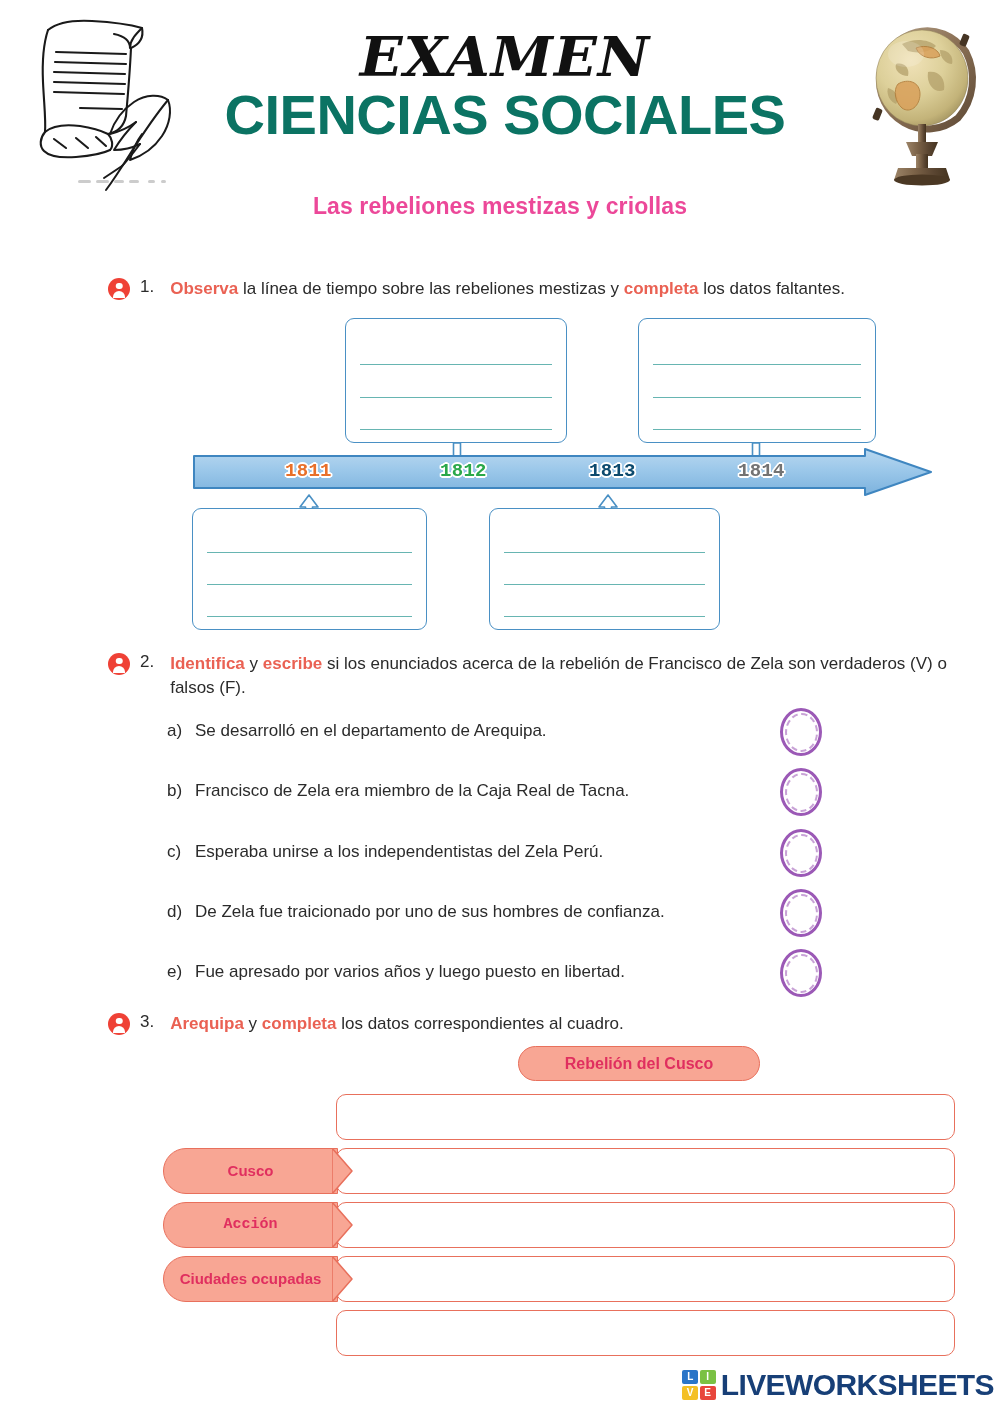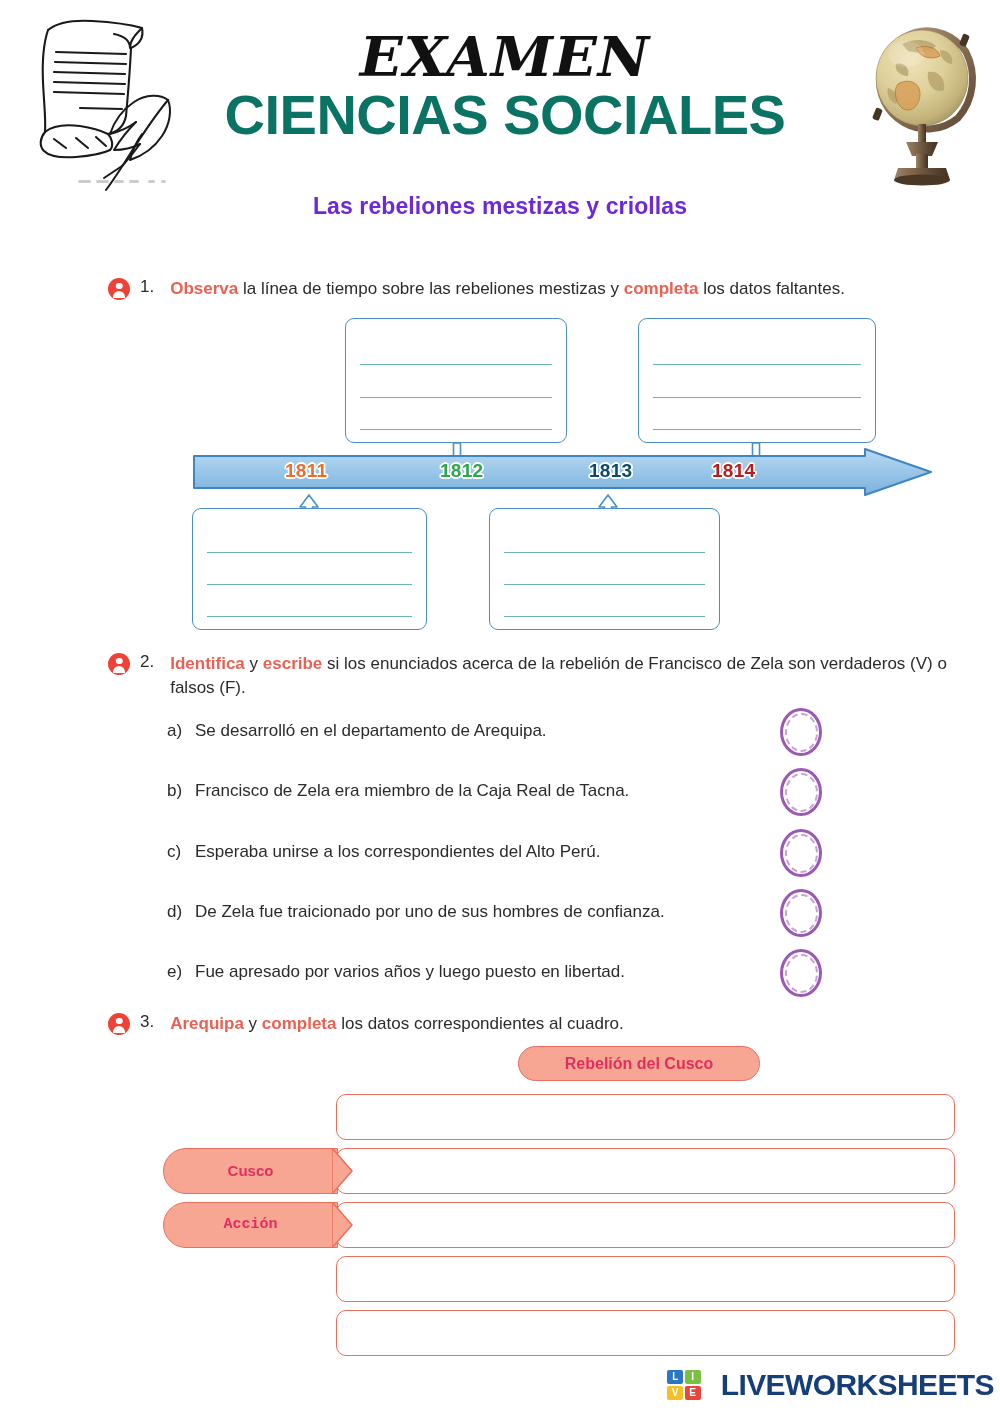--- a/index.html
+++ b/index.html
@@ -43,21 +43,21 @@
     margin: 0;
     white-space: nowrap;
   }
   .subtitle {
     position: absolute;
     left: 0; right: 0;
     top: 193px;
     text-align: center;
     font-size: 23px;
     font-weight: 700;
-    color: #6d28d9;
+    color: #ec4899;
     letter-spacing: 0.1px;
   }
 
   
   .q-row { position: absolute; display: flex; align-items: flex-start; gap: 0; }
   .q-badge {
     width: 22px; height: 22px; border-radius: 50%;
     background: #ef4136; flex: none;
     position: relative; margin-top: 1px;
   }
@@ -76,21 +76,21 @@
     font-size: 17px; color: #2b2b2b; font-weight: 400;
     margin-left: 10px; flex: none;
   }
   .q-text {
     font-size: 17px; color: #2b2b2b; line-height: 1.42;
     margin-left: 16px;
   }
   .hl { color: #ea6153; font-weight: 600; }
 
   
-  .timeline-area { position: absolute; left: 0; top: 310px; width: 992px; height: 320px; }
+  .timeline-area { position: absolute; left: 0; top: 310px; width: 992px; height: 320px; font-family: Liberation Mono, monospace; }
 
   .tl-box {
     position: absolute;
     border: 1.6px solid #4a90c4;
     border-radius: 9px;
     background: #fff;
     padding: 0;
   }
   .tl-box .rule {
     position: absolute; left: 14px; right: 14px; height: 0;
@@ -179,21 +179,21 @@
     grid-template-rows: 14px 14px;
     gap: 1.5px;
   }
   .lw-tile {
     display: flex; align-items: center; justify-content: center;
     font-size: 10px; font-weight: 700; color: #fff;
     border-radius: 2px; line-height: 1;
   }
   .lw-word {
     font-size: 30px; font-weight: 700; color: #173f77;
-    letter-spacing: -0.6px; margin-left: 17px;
+    letter-spacing: -0.6px; margin-left: 2px;
   }
 </style>
 </head>
 <body>
 
 <div class="header">
 
   <div class="scroll-quill">
     <svg viewBox="0 0 175 185" width="175" height="185">
       <g fill="none" stroke="#1a1a1a" stroke-width="2.1" stroke-linecap="round" stroke-linejoin="round">
@@ -329,21 +329,21 @@
         </linearGradient>
       </defs>
       <path d="M1 8 L 672 8 L 672 1 L 738 24 L 672 47 L 672 40 L 1 40 Z" fill="url(#barGrad)" stroke="#3f86c0" stroke-width="2" stroke-linejoin="round"></path>
     </svg>
   </div>
 
   <div class="tl-years">
     <span class="tl-year" style="left:92px;  color:#e8702a;">1811</span>
     <span class="tl-year" style="left:247px; color:#2aa84a;">1812</span>
     <span class="tl-year" style="left:396px; color:#0c4a6e;">1813</span>
-    <span class="tl-year" style="left:519px; color:#b91c1c;">1814</span>
+    <span class="tl-year" style="left:545px; color:#737373;">1814</span>
   </div>
 
   <div class="tl-arrow-up" style="left:299px; top:184px;">
     <svg viewBox="0 0 20 26" width="20" height="26">
       <path d="M10 1 L19 13 L13.5 13 L13.5 25 L6.5 25 L6.5 13 L1 13 Z" fill="#ffffff" stroke="#4a90c4" stroke-width="1.6" stroke-linejoin="round"></path>
     </svg>
   </div>
   <div class="tl-arrow-up" style="left:598px; top:184px;">
     <svg viewBox="0 0 20 26" width="20" height="26">
       <path d="M10 1 L19 13 L13.5 13 L13.5 25 L6.5 25 L6.5 13 L1 13 Z" fill="#ffffff" stroke="#4a90c4" stroke-width="1.6" stroke-linejoin="round"></path>
@@ -378,21 +378,21 @@
 <div class="tf-oval" style="top:708px;"></div>
 
 <div class="tf-item" style="top:781px;">
   <span class="tf-letter">b)</span>
   <span class="tf-text">Francisco de Zela era miembro de la Caja Real de Tacna.</span>
 </div>
 <div class="tf-oval" style="top:768px;"></div>
 
 <div class="tf-item" style="top:842px;">
   <span class="tf-letter">c)</span>
-  <span class="tf-text">Esperaba unirse a los correspondientes del Alto Perú.</span>
+  <span class="tf-text">Esperaba unirse a los independentistas del Zela Perú.</span>
 </div>
 <div class="tf-oval" style="top:829px;"></div>
 
 <div class="tf-item" style="top:902px;">
   <span class="tf-letter">d)</span>
   <span class="tf-text">De Zela fue traicionado por uno de sus hombres de confianza.</span>
 </div>
 <div class="tf-oval" style="top:889px;"></div>
 
 <div class="tf-item" style="top:962px;">
@@ -436,20 +436,28 @@
       <span class="chev">
         <svg viewBox="0 0 22 46" width="22" height="46">
           <path d="M0 0 L20 23 L0 46 Z" fill="#f8a694" stroke="#e8705c" stroke-width="1.5" stroke-linejoin="round"></path>
         </svg>
       </span>
     </div>
   </div>
 
   <div class="tbl-row" style="top:210px;">
     <div class="tbl-field"></div>
+    <div class="tbl-label">
+      <span>Ciudades ocupadas</span>
+      <span class="chev">
+        <svg viewBox="0 0 22 46" width="22" height="46">
+          <path d="M0 0 L20 23 L0 46 Z" fill="#f8a694" stroke="#e8705c" stroke-width="1.5" stroke-linejoin="round"></path>
+        </svg>
+      </span>
+    </div>
   </div>
 
   <div class="tbl-row" style="top:264px;">
     <div class="tbl-field"></div>
   </div>
 </div>
 
 <div class="footer">
   <div class="lw-logo">
     <div class="lw-tiles">

